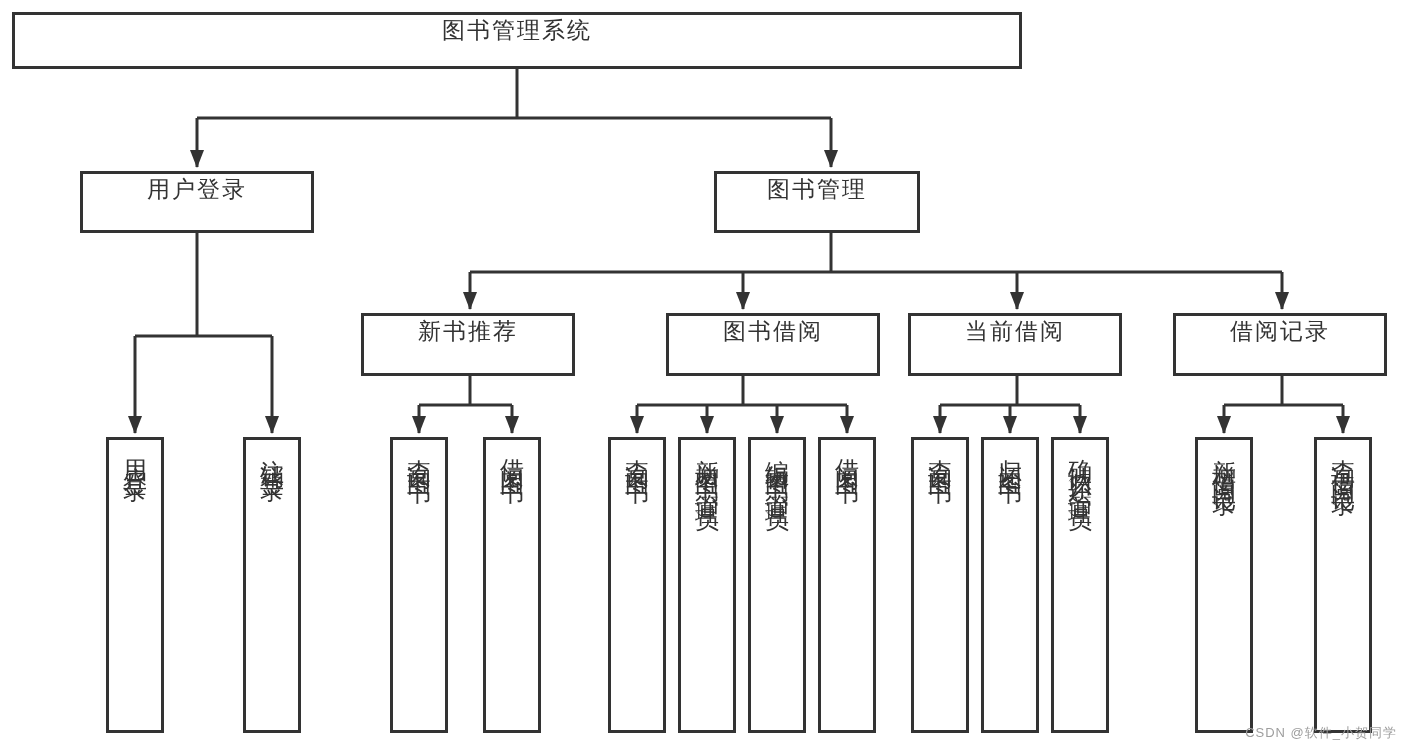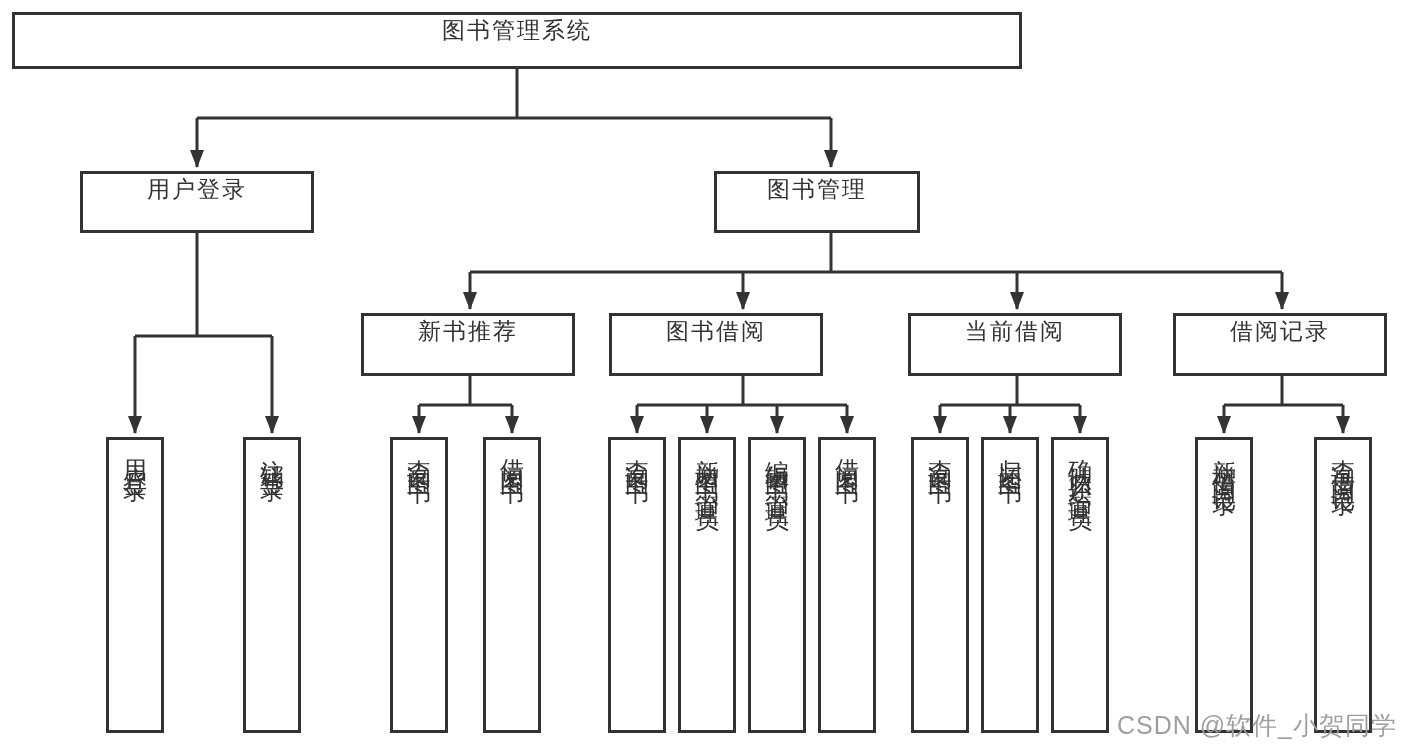--- a/index.html
+++ b/index.html
@@ -41,21 +41,21 @@
   }
   
   .n-root  { left: 12px;   top: 12px;  width: 1010px; height: 57px; }
   
   .n-l1    { top: 171px; height: 62px; }
   .n-login { left: 80px;  width: 234px; }
   .n-mgmt  { left: 714px; width: 206px; }
   
   .n-l2    { top: 313px; height: 63px; width: 214px; }
   .n-rec   { left: 361px; }
-  .n-bor   { left: 609px; }
+  .n-bor   { left: 666px; }
   .n-cur   { left: 908px; }
   .n-rdc   { left: 1173px; }
   
   .leaf    { top: 437px; height: 296px; width: 58px; }
   .lf-1a { left: 106px; }
   .lf-1b { left: 243px; }
   .lf-2a { left: 390px; }
   .lf-2b { left: 483px; }
   .lf-3a { left: 608px; }
   .lf-3b { left: 678px; }
@@ -63,21 +63,21 @@
   .lf-3d { left: 818px; }
   .lf-4a { left: 911px; }
   .lf-4b { left: 981px; }
   .lf-4c { left: 1051px; }
   .lf-5a { left: 1195px; }
   .lf-5b { left: 1314px; }
   .watermark {
     position: absolute;
     right: 8px;
     bottom: 5px;
-    font-size: 25px;
+    font-size: 13px;
     color: var(--watermark, #9e9e9e);
     letter-spacing: 1px;
     white-space: nowrap;
   }
 </style>
 </head>
 <body>
 
 <div class="stage">
 

